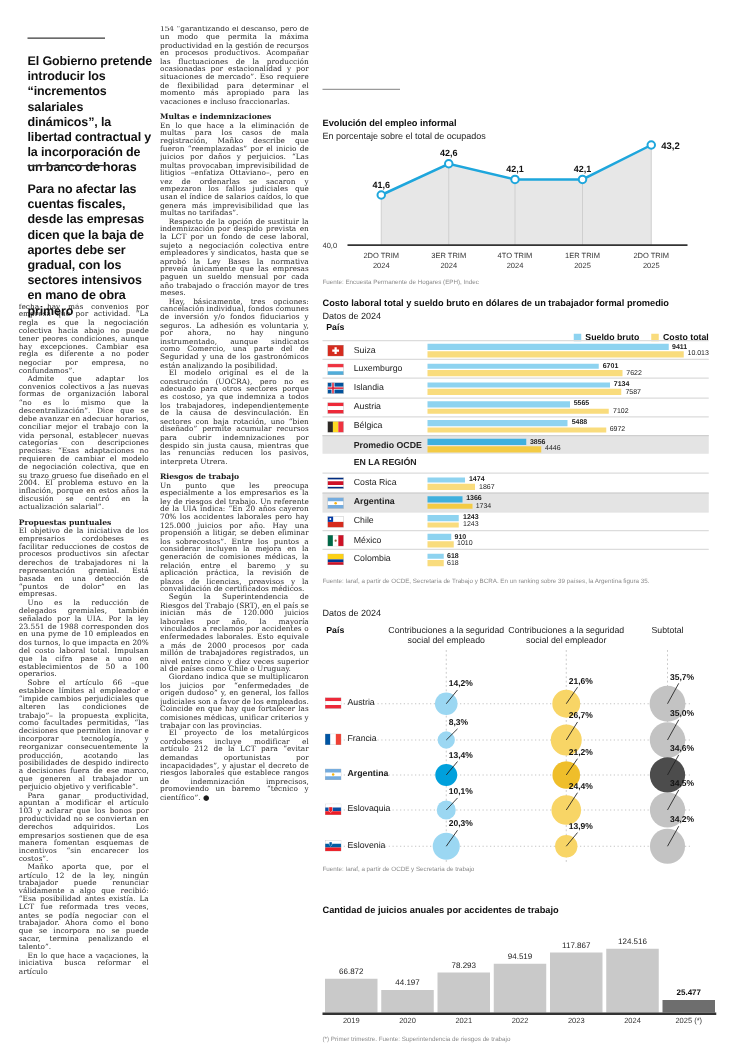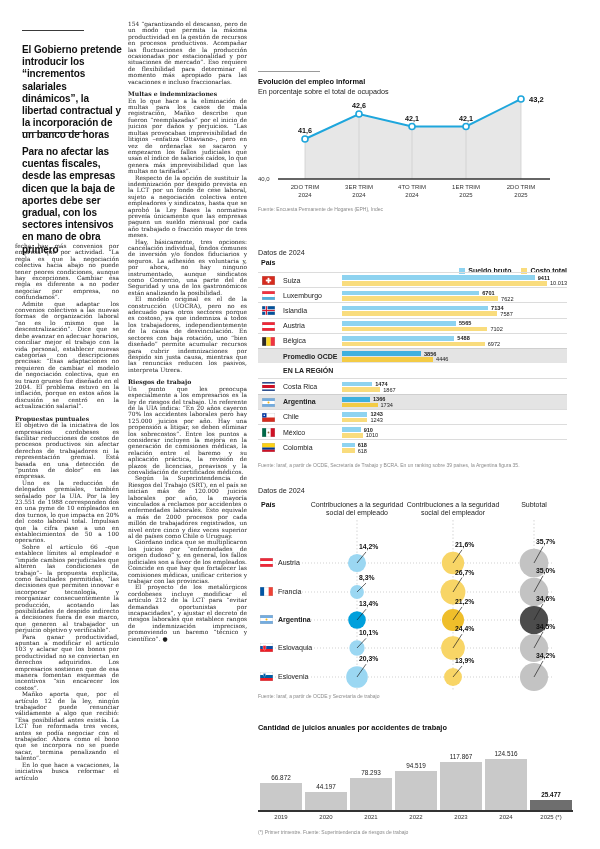--- a/index.html
+++ b/index.html
@@ -20,21 +20,21 @@
   .panel-title{position:absolute;left:258px;top:18px;font-size:20px;font-weight:bold;color:#111;letter-spacing:-0.4px}
   .panel-sub{position:absolute;left:258px;top:46px;font-size:9.2px;color:#222}
   .title-rule{position:absolute;left:258px;top:71px;width:62px;border-top:1px solid #9a9a9a}
 
   .chart{position:absolute;left:258px;width:315px}
   .c-title{position:absolute;left:0;font-size:7.4px;font-weight:bold;color:#111}
   .c-sub{position:absolute;left:0;font-size:7.2px;color:#222}
   .c-source{position:absolute;left:0;font-size:5px;color:#8a8a8a}
   .c-colhead{position:absolute;font-size:7px;font-weight:bold;color:#111}
 
-  #chart1{top:77px;height:150px}
+  #chart1{top:94px;height:150px}
   #chart2{top:238px;height:232px}
   #chart3{top:476px;height:230px}
   #chart4{top:721px;height:118px}
 
   .bar-row{position:absolute;left:0;width:309px;height:15.2px;border-top:1px solid #dcdcdc}
   .bar-row.hi{background:#e4e4e4;border-top:1px solid #cfcfcf}
   .bar-row.section{border-top:none}
   .bar-row .cname{position:absolute;left:25px;top:3.6px;font-size:7px;color:#222;white-space:nowrap}
   .bar-row.bold .cname{font-weight:bold}
   .bar-row .flag{position:absolute;left:4px;top:3px;width:13px;height:9px}
@@ -123,20 +123,21 @@
           <text x="154" y="104" text-anchor="middle" font-size="6" fill="#333">2024</text>
           <text x="208" y="96" text-anchor="middle" font-size="6" fill="#333">1ER TRIM</text>
           <text x="208" y="104" text-anchor="middle" font-size="6" fill="#333">2025</text>
           <text x="263" y="96" text-anchor="middle" font-size="6" fill="#333">2DO TRIM</text>
           <text x="263" y="104" text-anchor="middle" font-size="6" fill="#333">2025</text>
         </svg></div>
     <div class="c-source" style="top:129px">Fuente: Encuesta Permanente de Hogares (EPH), Indec</div>
   </div>
 
   <div id="chart2" class="chart">
+    <div class="c-title" style="top:0">Costo laboral total y sueldo bruto en dólares de un trabajador formal promedio</div>
     <div class="c-sub" style="top:10px">Datos de 2024</div>
     <div class="c-colhead" style="left:3px;top:21px">País</div>
     <div class="legend" id="c2-legend">
         <span><span class="sw" style="background: rgb(142, 211, 240);"></span><span class="lab">Sueldo bruto</span></span>
         <span><span class="sw" style="background: rgb(249, 220, 125);"></span><span class="lab">Costo total</span></span>
       </div>
     <div id="c2-rows" style="position:absolute;left:0;top:0">
         <div class="bar-row" style="top: 34px;">
           <div class="flag">
             <svg viewBox="0 0 13 9" width="13" height="9" style="display:block">

